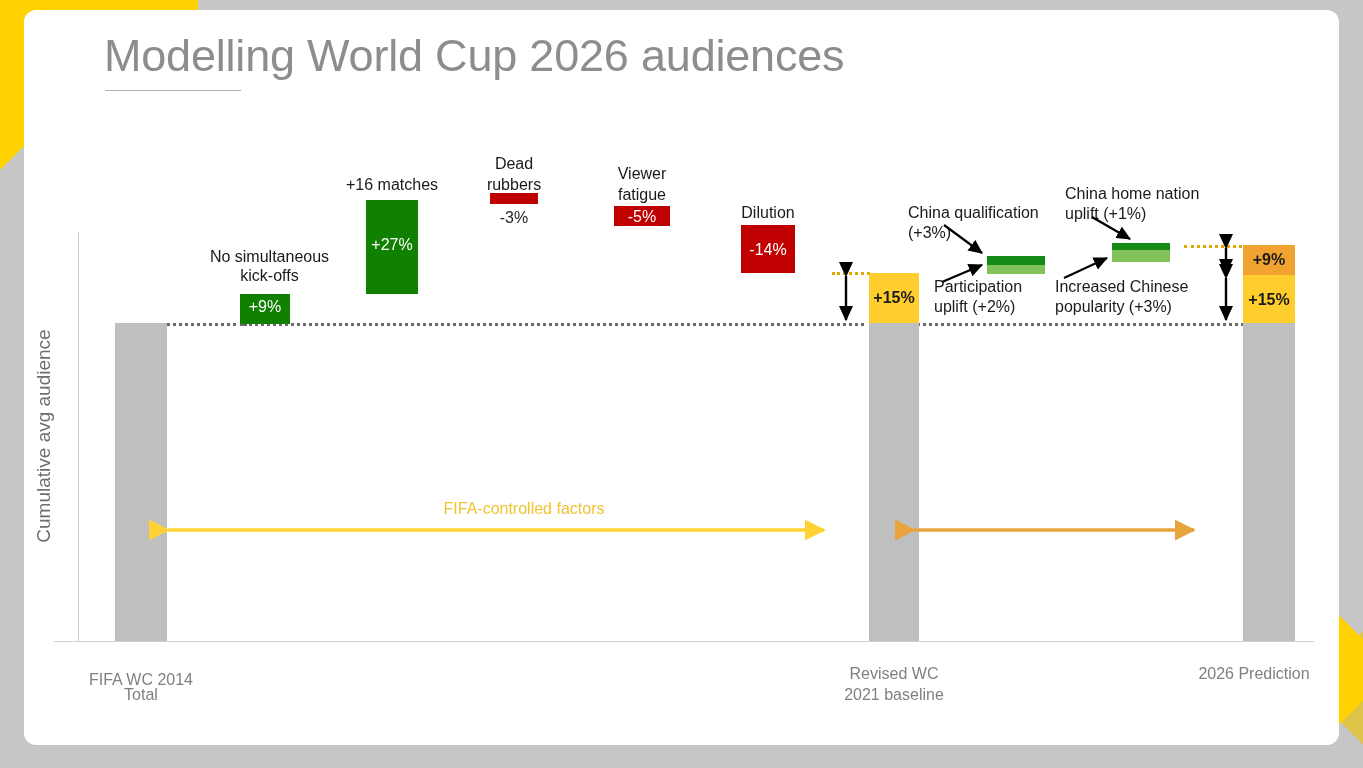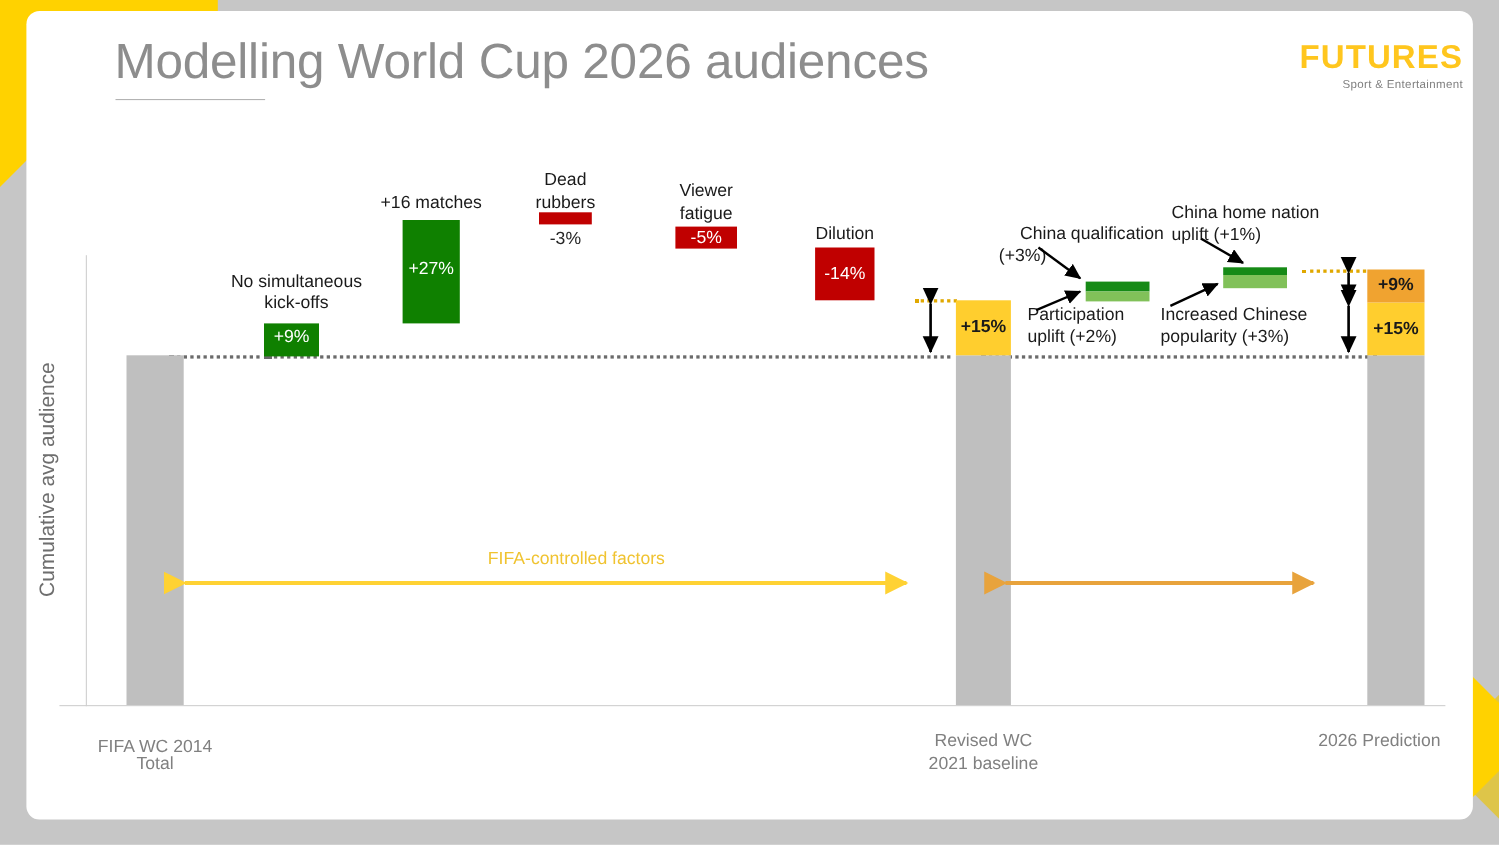--- a/index.html
+++ b/index.html
@@ -82,24 +82,20 @@
   <div class="bg-deco deco-tl-c"></div>
   <div class="bg-deco deco-tl-tri"></div>
   <div class="bg-deco deco-diamond-dark"></div>
   <div class="bg-deco deco-diamond"></div>
 
   <div id="card">
 
     <div id="title">Modelling World Cup 2026 audiences</div>
     <div id="title-rule"></div>
 
-    <div id="logo">
-      <div id="logo-main">FUTURES</div>
-      <div id="logo-sub">Sport &amp; Entertainment</div>
-    </div>
 
     <div id="chart">
 
       <div id="yaxis-label">Cumulative avg audience</div>
       <div class="axis-line" id="yaxis-line"></div>
       <div class="axis-line" id="xaxis-line"></div>
 
       <div class="dotline" style="left:220px;top:313px;width:620px;"></div>
       <div class="dotline" style="left:868px;top:313px;width:360px;"></div>
       <div class="dotline" style="left:130px;top:313px;width:90px;"></div>
@@ -141,21 +137,21 @@
 
       <div class="bar greendark" style="left:1088px;top:233px;width:58px;height:7px;"></div>
       <div class="bar greenlight" style="left:1088px;top:240px;width:58px;height:12px;"></div>
 
       <div class="bar gray" style="left:1219px;top:313px;width:52px;height:318px;"></div>
       <div class="bar yellow" style="left:1219px;top:265px;width:52px;height:48px;"></div>
       <div class="bar orange" style="left:1219px;top:235px;width:52px;height:30px;"></div>
       <div class="bar-val val-bold" style="left:1219px;top:241px;width:52px;text-align:center;">+9%</div>
       <div class="bar-val val-bold" style="left:1219px;top:281px;width:52px;text-align:center;">+15%</div>
 
-      <div class="lbl" style="left:884px;top:194px;width:150px;text-align:right;">China qualification</div>
+      <div class="lbl" style="left:884px;top:194px;width:150px;text-align:left;">China qualification</div>
       <div class="lbl" style="left:884px;top:214px;width:150px;text-align:left;">(+3%)</div>
       <div class="lbl" style="left:910px;top:268px;width:150px;text-align:left;">Participation</div>
       <div class="lbl" style="left:910px;top:288px;width:150px;text-align:left;">uplift (+2%)</div>
 
       <div class="lbl" style="left:1041px;top:175px;width:180px;text-align:left;">China home nation</div>
       <div class="lbl" style="left:1041px;top:195px;width:180px;text-align:left;">uplift (+1%)</div>
       <div class="lbl" style="left:1031px;top:268px;width:175px;text-align:left;">Increased Chinese</div>
       <div class="lbl" style="left:1031px;top:288px;width:175px;text-align:left;">popularity (+3%)</div>
 
       <div class="rangetext range-fifa" style="left:320px;top:490px;width:360px;">FIFA-controlled factors</div>

